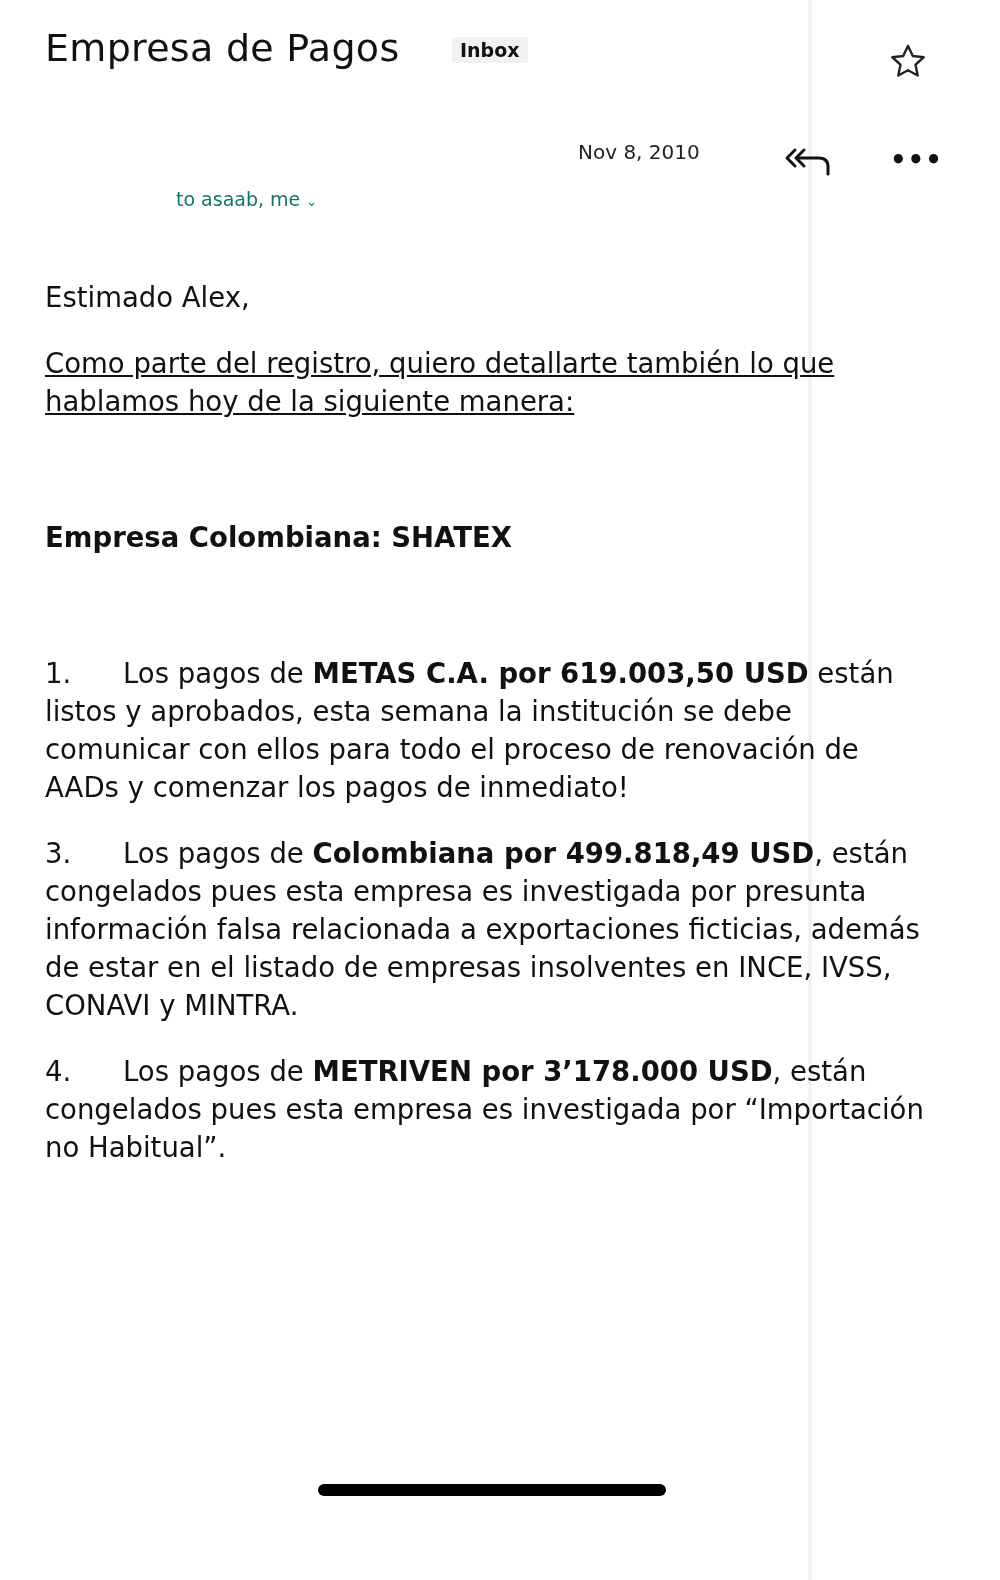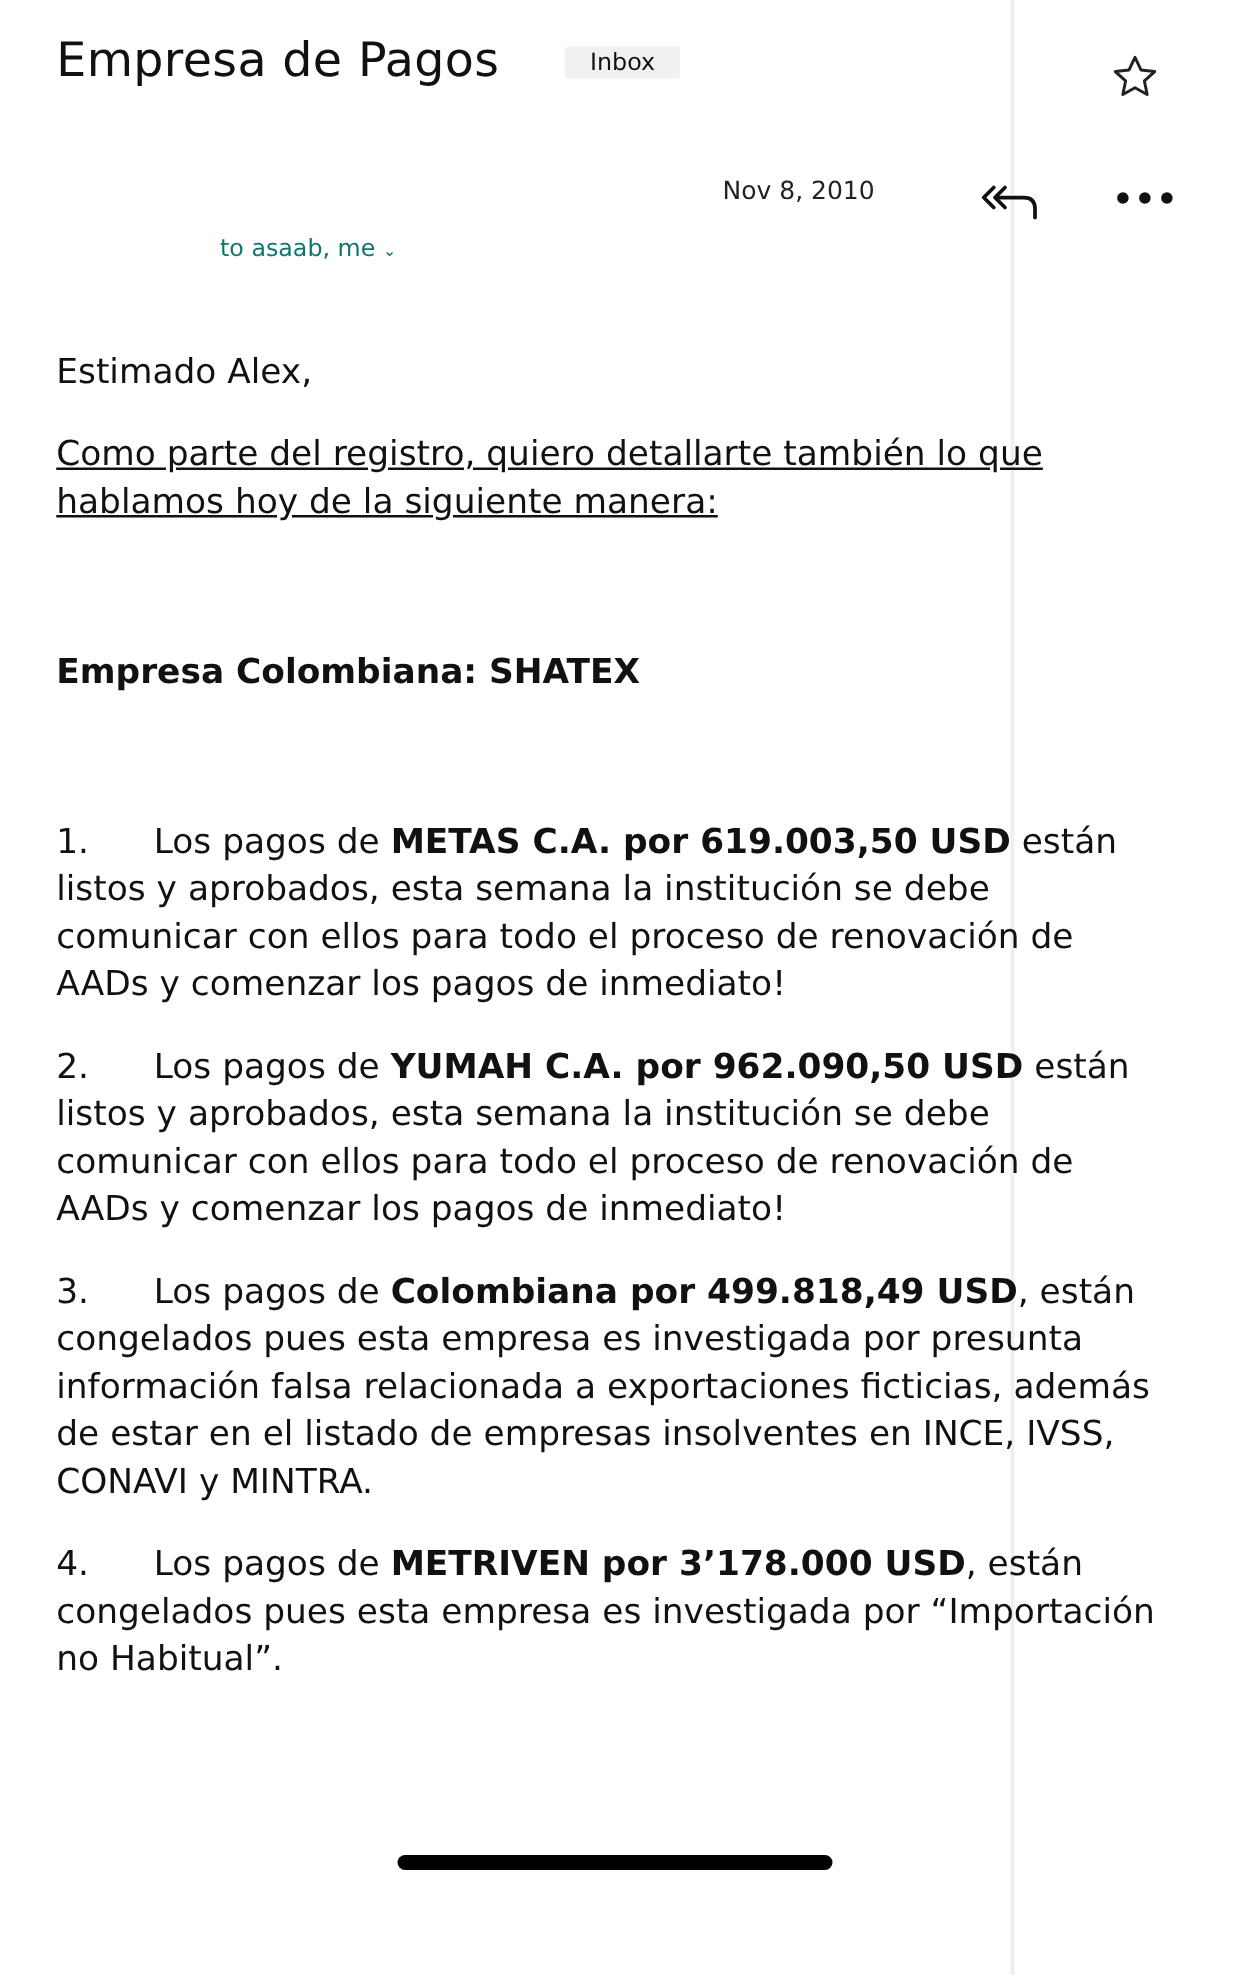--- a/index.html
+++ b/index.html
@@ -9,21 +9,21 @@
   }
   .fold-line {
     position:absolute; left:808px; top:0; width:4px; height:1580px;
     background:linear-gradient(to right, #fafafa, #ececec, #fafafa);
   }
   .subject {
     position:absolute; left:45px; top:26px; font-size:38px; font-weight:normal;
     letter-spacing:0.3px; color:#111;
   }
   .badge {
-    position:absolute; left:452px; top:37px; padding:2px 20px; font-size:19px; font-weight:normal;
+    position:absolute; left:452px; top:37px; padding:2px 8px; font-size:19px; font-weight:bold;
     background:#f1f1f1; border-radius:3px; color:#111;
   }
   .star {
     position:absolute; left:886px; top:40px; width:44px; height:44px;
   }
   .date {
     position:absolute; left:578px; top:140px; font-size:20px; color:#222;
   }
   .reply-all {
     position:absolute; left:783px; top:144px; width:52px; height:36px;
@@ -81,23 +81,20 @@
 
 <div class="body">
   <p class="greeting">Estimado Alex,</p>
   <p class="intro">Como parte del registro, quiero detallarte también lo que hablamos hoy de la siguiente manera:</p>
   <p class="company">Empresa Colombiana: SHATEX</p>
 
   <p class="item">
     <span class="num">1.</span><span>Los pagos de </span><b>METAS C.A. por 619.003,50 USD</b><span> están listos y aprobados, esta semana la institución se debe comunicar con ellos para todo el proceso de renovación de AADs y comenzar los pagos de inmediato!</span>
   </p>
   <p class="item">
-    <span class="num">2.</span><span>Los pagos de </span><b>YUMAH C.A. por 962.090,50 USD</b><span> están listos y aprobados, esta semana la institución se debe comunicar con ellos para todo el proceso de renovación de AADs y comenzar los pagos de inmediato!</span>
-  </p>
-  <p class="item">
     <span class="num">3.</span><span>Los pagos de </span><b>Colombiana por 499.818,49 USD</b><span>, están congelados pues esta empresa es investigada por presunta información falsa relacionada a exportaciones ficticias, además de estar en el listado de empresas insolventes en INCE, IVSS, CONAVI y MINTRA.</span>
   </p>
   <p class="item">
     <span class="num">4.</span><span>Los pagos de </span><b>METRIVEN por 3’178.000 USD</b><span>, están congelados pues esta empresa es investigada por “Importación no Habitual”.</span>
   </p>
 </div>
 
 <div class="redaction"></div>
 
 </body></html>

